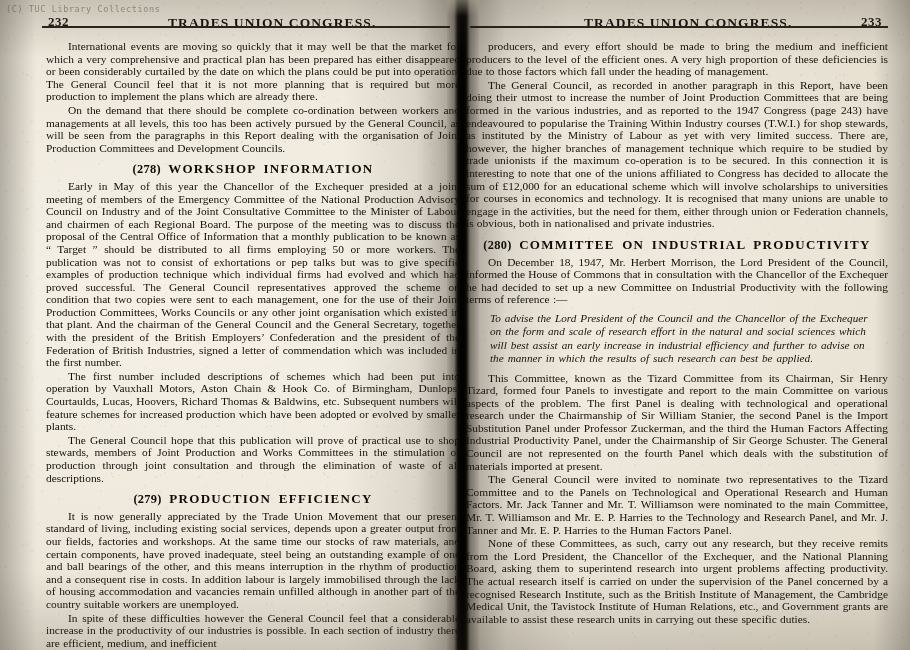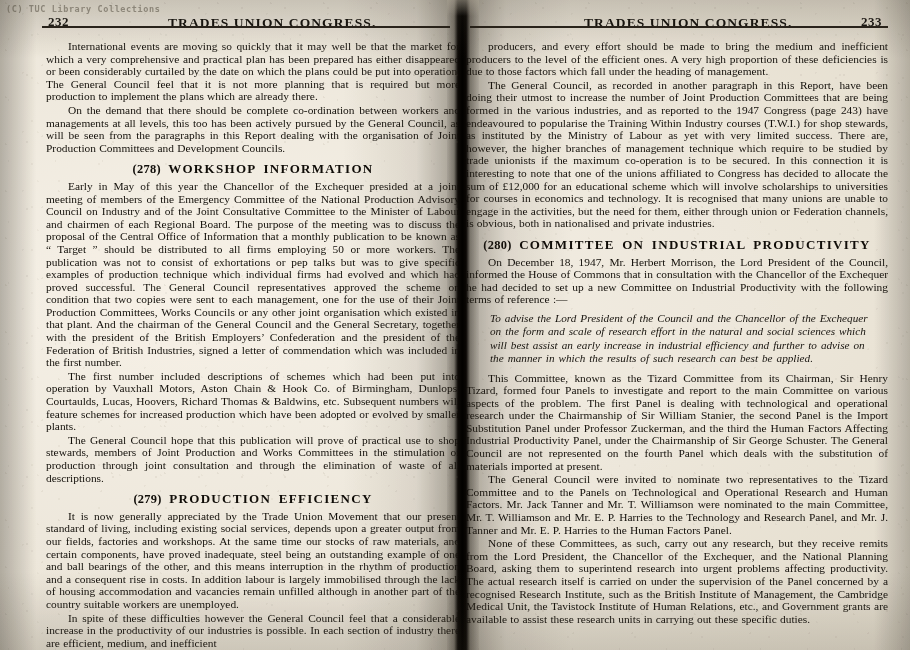--- a/index.html
+++ b/index.html
@@ -101,21 +101,20 @@
   .page-right .runhead { left: 122px; }
   .page-right .rule    { left: 8px; right: 22px; }
 
   
   .watermark {
     position: absolute; left: 6px; top: 4px; z-index: 9;
     font-family: "DejaVu Sans Mono", "Liberation Mono", monospace;
     font-size: 8.5px; letter-spacing: .6px;
     color: rgba(80,74,62,.52);
     white-space: nowrap;
-    font-weight: bold;
   }
 
   
   .col {
     position: absolute; top: 40px; bottom: 6px;
     font-size: 11.4px;
     line-height: 12.6px;
     color: #17140f;
     text-align: justify;
     text-justify: inter-word;

